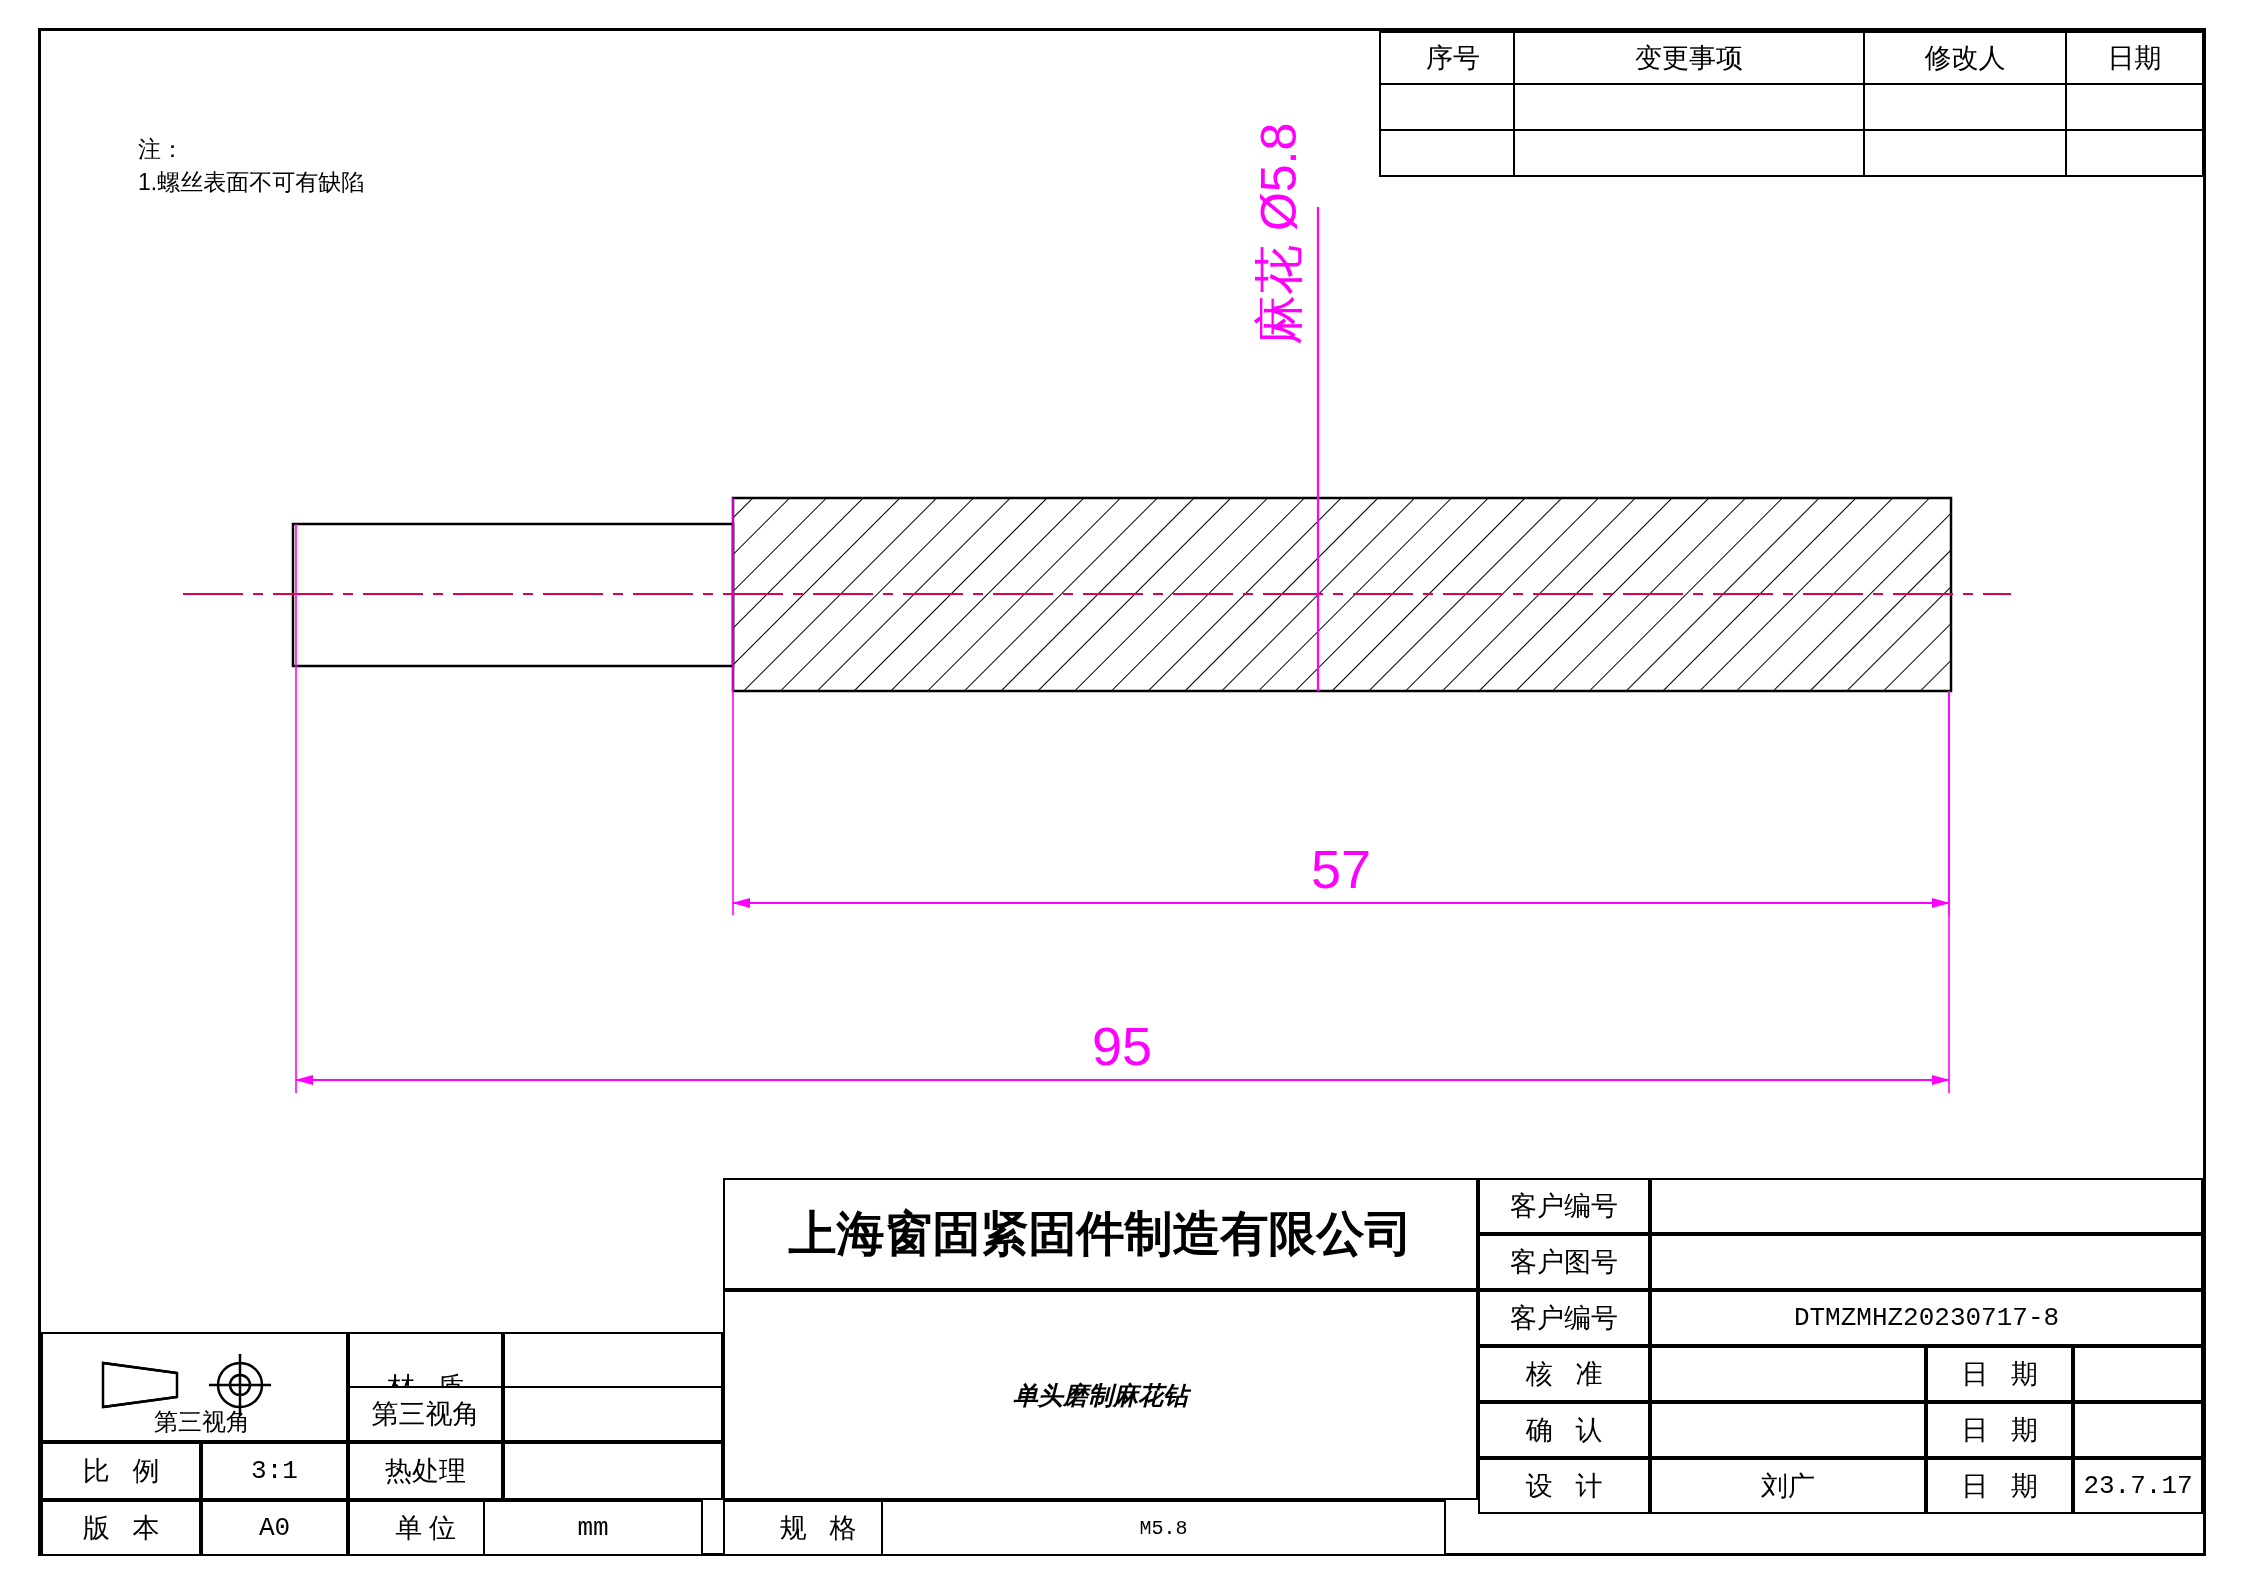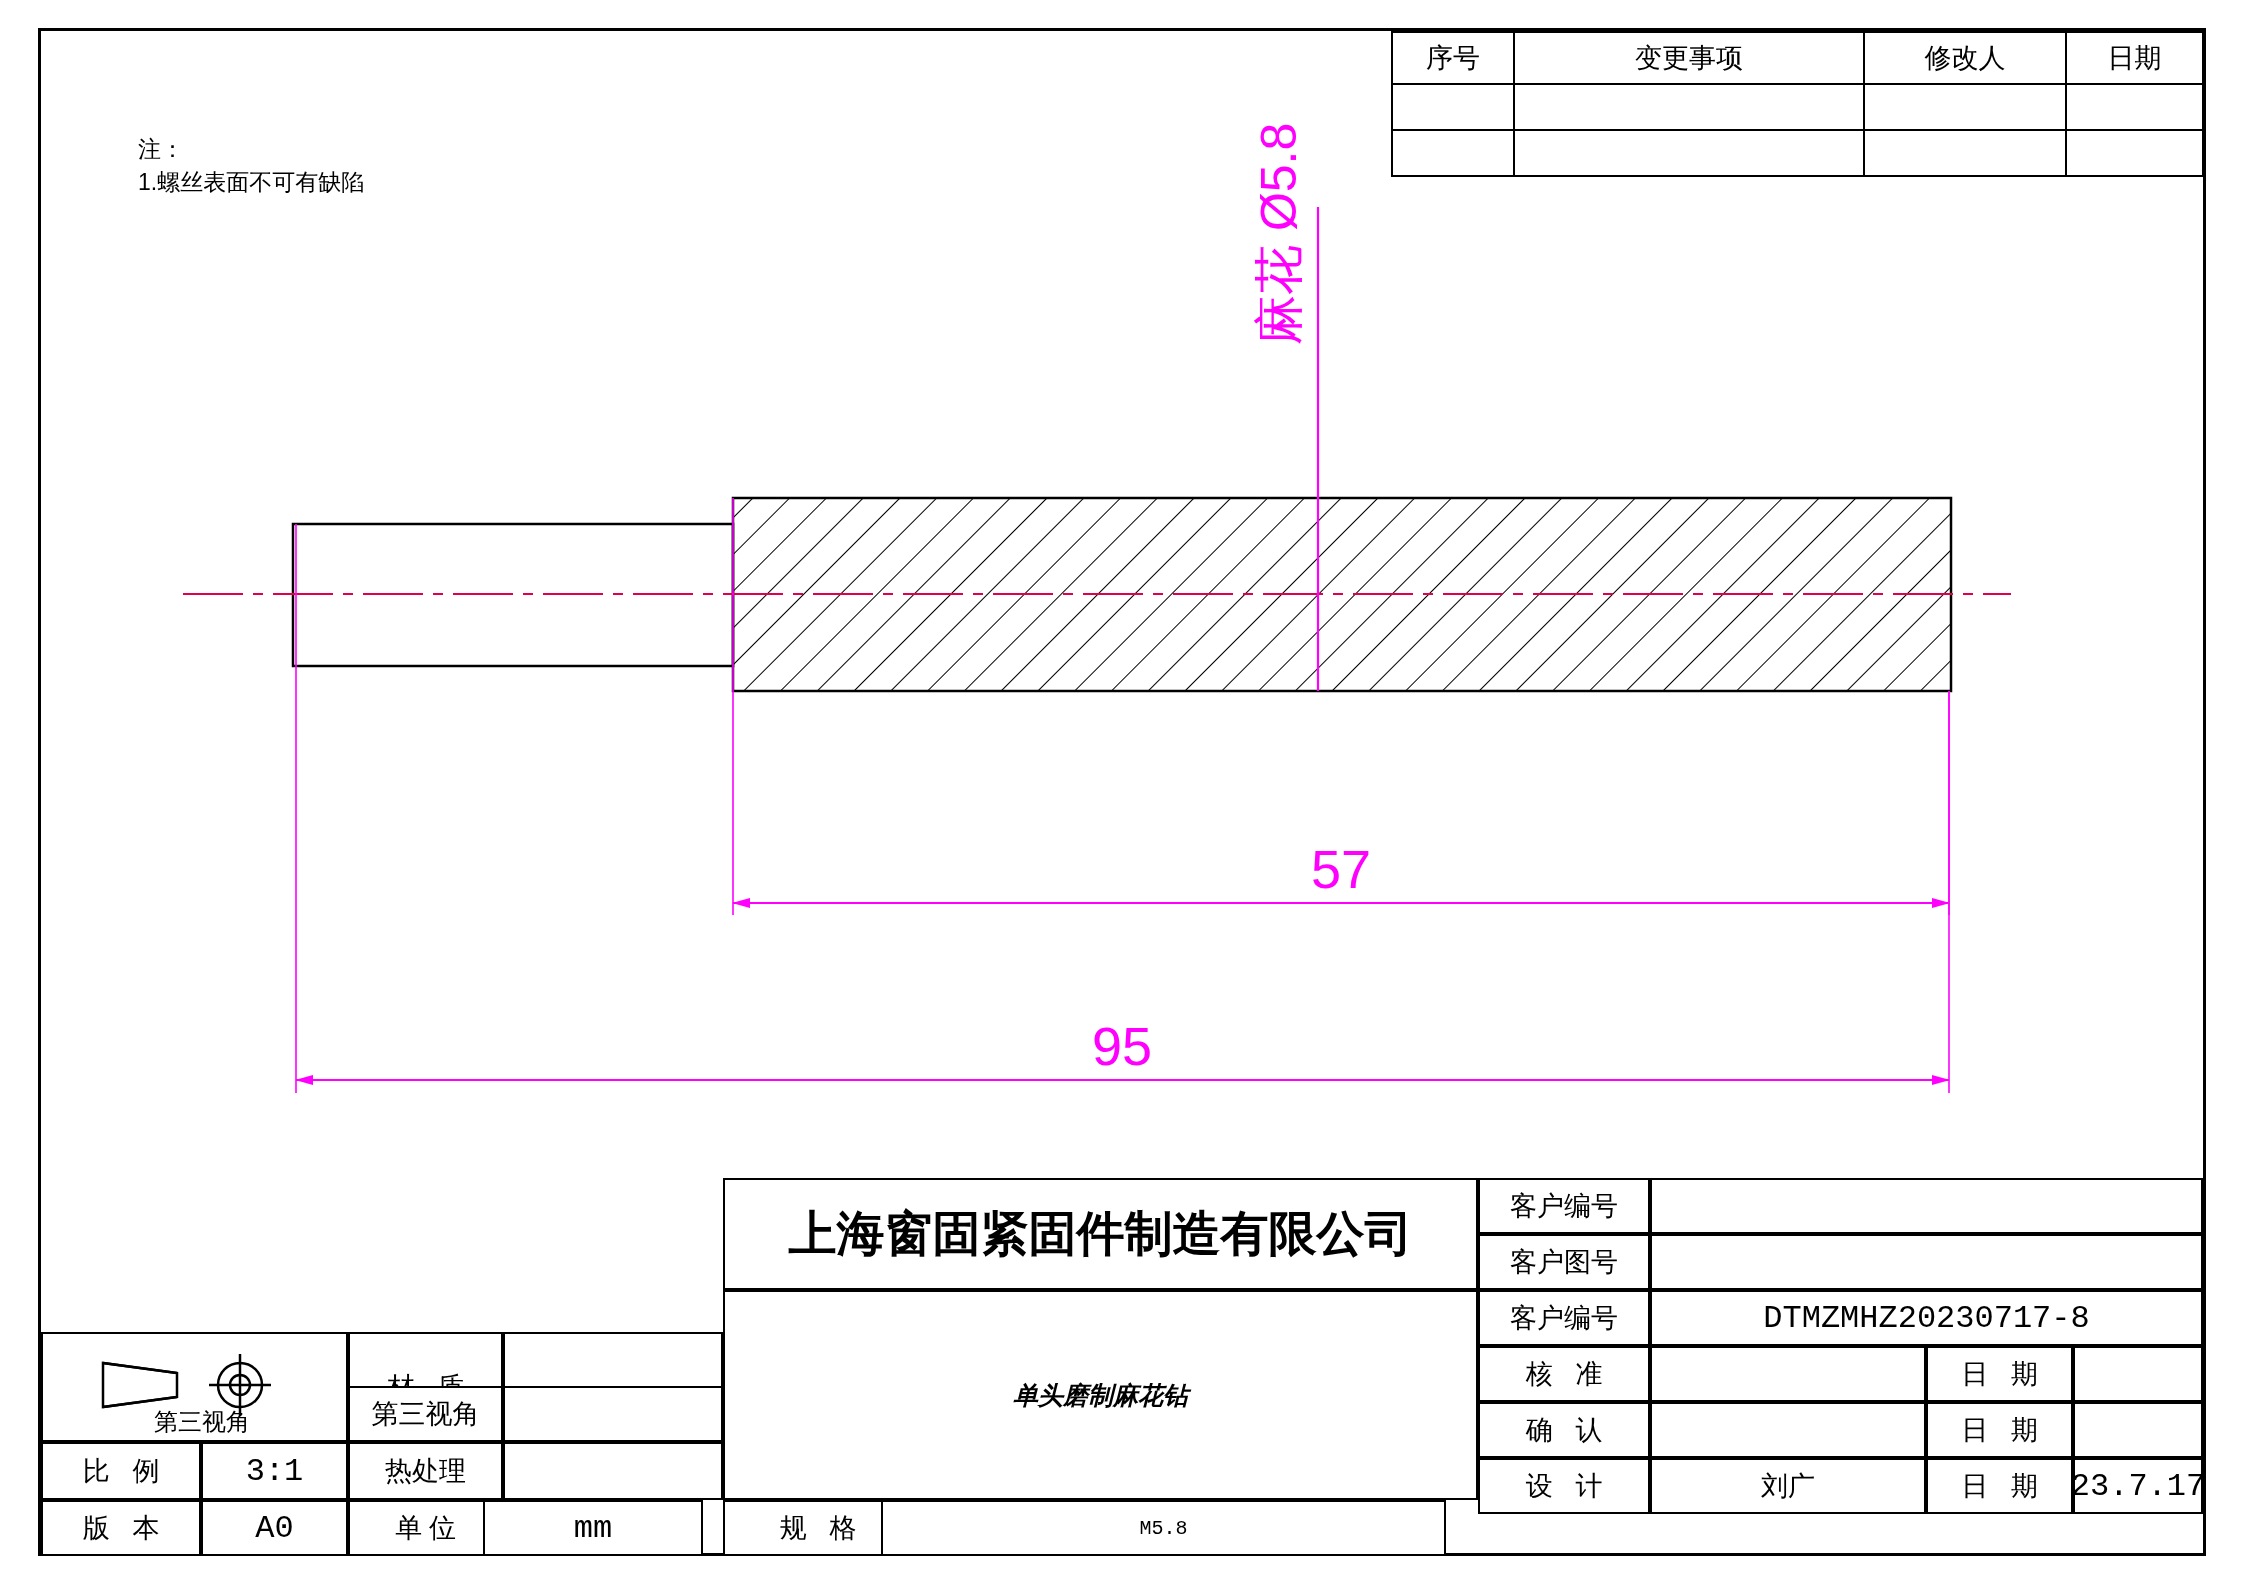--- a/index.html
+++ b/index.html
@@ -35,21 +35,21 @@
     top: 31px;
     border-collapse: collapse;
     font-size: 27px;
   }
   #revision-table td, #revision-table th {
     border: 2px solid #000;
     text-align: center;
     font-weight: normal;
     padding: 0;
   }
-  #revision-table .c0 { width: 120px; }
+  #revision-table .c0 { width: 120px; padding-left: 12px; }
   #revision-table .c1 { width: 348px; }
   #revision-table .c2 { width: 200px; }
   #revision-table .c3 { width: 135px; }
   #revision-table tr { height: 46px; }
   #revision-table tr.head { height: 52px; }
 
   
   #notes {
     position: absolute;
     left: 138px;
@@ -99,21 +99,21 @@
     font-weight: bold;
   }
   .tb.partname {
     font-size: 25px;
     font-weight: bold;
     font-family: "Liberation Sans", sans-serif;
     font-style: italic;
   }
   .tb.mono {
     font-family: "Liberation Mono", monospace;
-    font-size: 32px;
+    font-size: 26px;
   }
   .tb.monosm {
     font-family: "Liberation Mono", monospace;
     font-size: 20px;
   }
   #third-angle-caption {
     font-size: 24px;
   }
 </style>
 </head>

